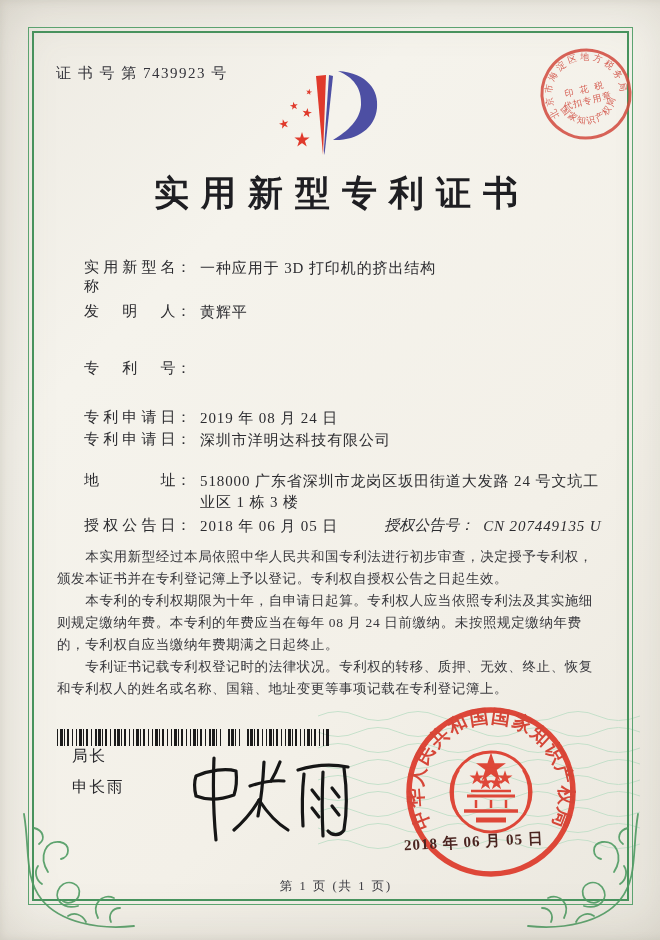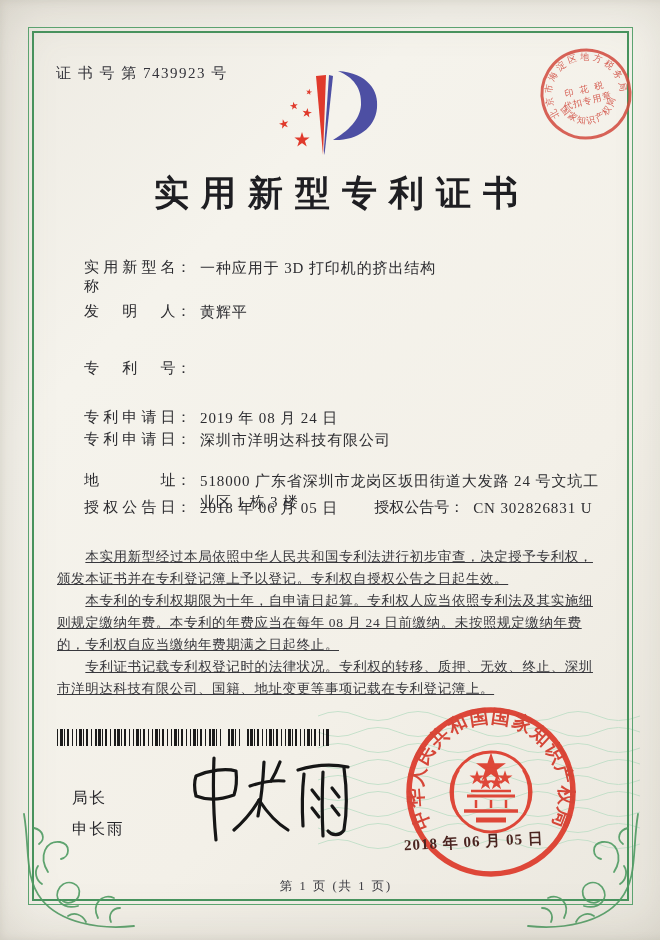--- a/index.html
+++ b/index.html
@@ -17,31 +17,31 @@
   .certno{position:absolute;left:56px;top:64px;font-size:15px;letter-spacing:1.5px;color:#33333a;}
   .logo{position:absolute;left:268px;top:60px;}
   .taxstamp{position:absolute;left:536px;top:44px;}
   .title{position:absolute;left:0;top:170px;width:100%;text-align:center;
     font-size:35px;font-weight:700;letter-spacing:12px;padding-left:12px;box-sizing:border-box;color:#1e1e22;}
   
   .frow{position:absolute;left:57px;display:flex;align-items:flex-start;font-size:15px;width:556px;color:#2c2c30;}
   .lbl{flex:none;display:inline-block;width:92px;text-align:justify;text-align-last:justify;letter-spacing:.5px;margin-left:27px;}
   .colon{flex:none;margin-right:9px;}
   .val{letter-spacing:.9px;line-height:21px;}
-  .grantpair{display:flex;margin-left:36px;}
+  .grantpair{display:flex;margin-left:46px;font-style:italic;}
   
   .bodytext{position:absolute;left:57px;top:546px;width:549px;font-size:13.5px;line-height:22px;
     letter-spacing:.6px;color:#38383d;}
-  .bodytext p{margin:0;text-indent:2.1em;text-decoration:underline;}
+  .bodytext p{margin:0;text-indent:2.1em;}
   
   .barcode{position:absolute;left:57px;top:729px;width:272px;height:17px;background:
     repeating-linear-gradient(90deg,#1b1b1b 0 1.5px,transparent 1.5px 3px,#1b1b1b 3px 6px,
     transparent 6px 7px,#1b1b1b 7px 8px,transparent 8px 10.5px,#1b1b1b 10.5px 12px,
     transparent 12px 15.5px,#1b1b1b 15.5px 16.5px,transparent 16.5px 19px);}
-  .signoff{position:absolute;left:72px;top:782px;font-size:15.5px;line-height:31px;color:#26262a;letter-spacing:2px;}
+  .signoff{position:absolute;left:72px;top:740px;font-size:15.5px;line-height:31px;color:#26262a;letter-spacing:2px;}
   .signature{position:absolute;left:180px;top:748px;}
   .seal{position:absolute;left:395px;top:700px;}
   .sealdate{position:absolute;left:404px;top:832px;width:160px;font-size:15px;font-weight:700;
     letter-spacing:1px;color:#4a2420;transform:rotate(-3deg);}
   .footer{position:absolute;left:0;top:878px;width:100%;text-align:center;font-size:12.5px;
     letter-spacing:2px;color:#3a3a40;}
   .guilloche{position:absolute;left:318px;top:686px;}
   .fl-left{position:absolute;left:16px;top:810px;}
   .fl-right{position:absolute;left:524px;top:810px;transform:scaleX(-1);}
   svg text{font-family:"Liberation Serif","DejaVu Serif",serif;}
@@ -156,35 +156,35 @@
   <div class="frow" style="top:430px">
     <span class="lbl">专利申请日</span>
       <span class="colon">：</span>
       <span class="val">深圳市洋明达科技有限公司</span>
   </div>
   <div class="frow" style="top:471px">
     <span class="lbl">地址</span>
       <span class="colon">：</span>
       <span class="val" style="width:402px">518000 广东省深圳市龙岗区坂田街道大发路 24 号文坑工业区 1 栋 3 楼</span>
   </div>
-  <div class="frow" style="top:498px">
+  <div class="frow" style="top:516px">
     <span class="lbl">授权公告日</span>
       <span class="colon">：</span>
       <span class="val">2018 年 06 月 05 日</span>
     <span class="grantpair">
       <span>授权公告号</span>
         <span class="colon">：</span>
-        <span class="val">CN 302826831 U</span>
+        <span class="val">CN 207449135 U</span>
     </span>
   </div>
 
   <div class="bodytext">
     <p>本实用新型经过本局依照中华人民共和国专利法进行初步审查，决定授予专利权，颁发本证书并在专利登记簿上予以登记。专利权自授权公告之日起生效。</p>
     <p>本专利的专利权期限为十年，自申请日起算。专利权人应当依照专利法及其实施细则规定缴纳年费。本专利的年费应当在每年 08 月 24 日前缴纳。未按照规定缴纳年费的，专利权自应当缴纳年费期满之日起终止。</p>
-    <p>专利证书记载专利权登记时的法律状况。专利权的转移、质押、无效、终止、深圳市洋明达科技有限公司、国籍、地址变更等事项记载在专利登记簿上。</p>
+    <p>专利证书记载专利权登记时的法律状况。专利权的转移、质押、无效、终止、恢复和专利权人的姓名或名称、国籍、地址变更等事项记载在专利登记簿上。</p>
   </div>
 
   <div class="barcode"></div>
 
   <div class="signoff">
     <div>局长</div>
     <div>申长雨</div>
   </div>
 
   <svg class="signature" width="175" height="100" viewBox="0 0 175 100">

